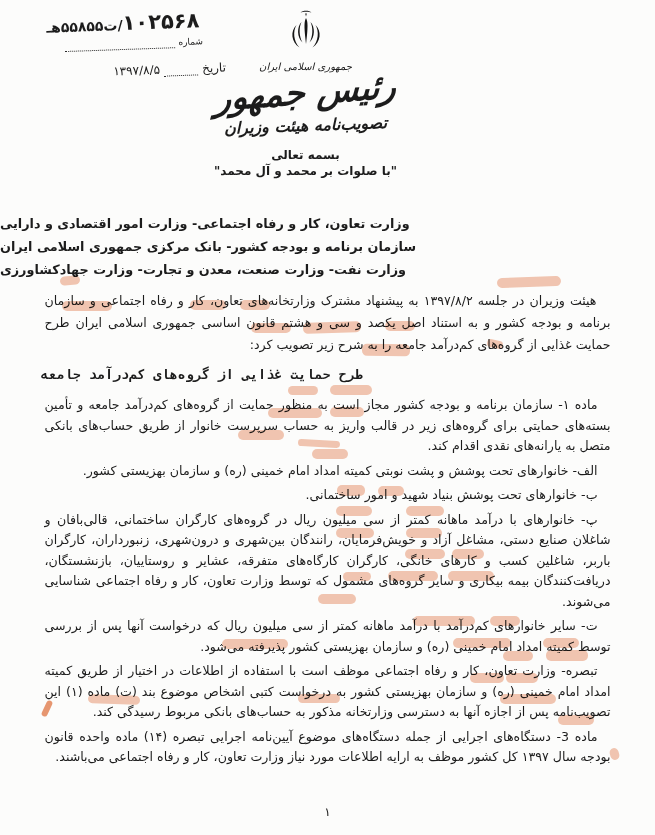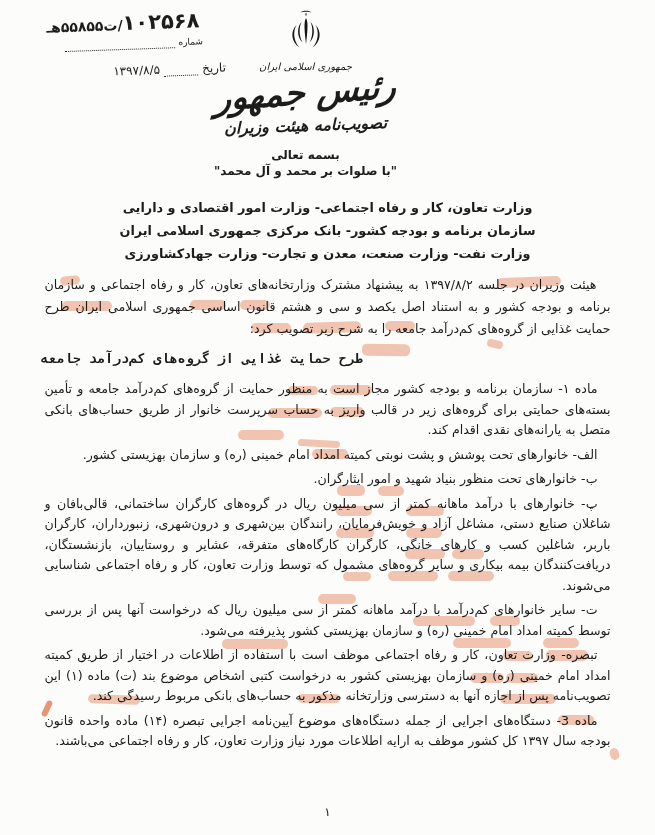--- a/index.html
+++ b/index.html
@@ -19,21 +19,21 @@
   .dotline.short{width:34px;}
   
   .hdr{text-align:center;padding-top:10px;transform:translateX(-22px);}
   .emblem{display:inline-block;}
   .country{font-size:10px;font-style:italic;letter-spacing:1px;margin-top:1px;}
   .office{font-size:34px;font-weight:bold;font-style:italic;line-height:40px;transform:rotate(-4deg) skewX(-6deg);}
   .doctype{font-size:16px;font-weight:bold;font-style:italic;line-height:24px;transform:rotate(-2deg);margin-top:2px;}
   .bism{font-size:12px;font-weight:bold;margin-top:9px;line-height:16px;}
   .salawat{font-size:12px;font-weight:bold;line-height:17px;}
   
-  .addr{direction:rtl;text-align:center;font-weight:bold;font-size:12.8px;line-height:23px;margin-top:16px;}
+  .addr{direction:rtl;text-align:left;font-weight:bold;font-size:12.8px;line-height:23px;margin-top:32px;}
   
   .bodycol{width:574px;margin:9px auto 0;direction:rtl;text-align:justify;font-size:12.6px;line-height:22px;}
   .bodycol p{margin:4px;}
   .intro{text-indent:14px;}
   .doct{text-align:left;font-weight:bold;font-size:13.4px;margin:9px 0 8px;font-family:Liberation Mono, monospace;}
   .items p{line-height:20.5px;text-indent:13px;}
   .lead{font-weight:normal;}
   .pagenum{position:absolute;left:0;right:0;bottom:16px;text-align:center;font-size:12px;}
   
   .mark{position:absolute;background:#e06c35;opacity:.38;border-radius:5px;mix-blend-mode:multiply;pointer-events:none;}
@@ -84,21 +84,21 @@
     <div>سازمان برنامه و بودجه کشور- بانک مرکزی جمهوری اسلامی ایران</div>
     <div>وزارت نفت- وزارت صنعت، معدن و تجارت- وزارت جهادکشاورزی</div>
   </div>
 
   <div class="bodycol">
     <p class="intro">هیئت وزیران در جلسه ۱۳۹۷/۸/۲ به پیشنهاد مشترک وزارتخانه‌های تعاون، کار و رفاه اجتماعی و سازمان برنامه و بودجه کشور و به استناد اصل یکصد و سی و هشتم قانون اساسی جمهوری اسلامی ایران طرح حمایت غذایی از گروه‌های کم‌درآمد جامعه را به شرح زیر تصویب کرد:</p>
     <div class="doct">طرح حمایت غذایی از گروه‌های کم‌درآمد جامعه</div>
     <div class="items">
       <p><span class="lead">ماده ۱-</span><span> سازمان برنامه و بودجه کشور مجاز است به منظور حمایت از گروه‌های کم‌درآمد جامعه و تأمین بسته‌های حمایتی برای گروه‌های زیر در قالب واریز به حساب سرپرست خانوار از طریق حساب‌های بانکی متصل به یارانه‌های نقدی اقدام کند.</span></p>
       <p><span class="lead">الف-</span><span> خانوارهای تحت پوشش و پشت نوبتی کمیته امداد امام خمینی (ره) و سازمان بهزیستی کشور.</span></p>
-      <p><span class="lead">ب-</span><span> خانوارهای تحت منظور بنیاد شهید و امور ایثارگران.</span></p>
+      <p><span class="lead">ب-</span><span> خانوارهای تحت پوشش بنیاد شهید و امور ساختمانی.</span></p>
       <p><span class="lead">پ-</span><span> خانوارهای با درآمد ماهانه کمتر از سی میلیون ریال در گروه‌های کارگران ساختمانی، قالی‌بافان و شاغلان صنایع دستی، مشاغل آزاد و خویش‌فرمایان، رانندگان بین‌شهری و درون‌شهری، زنبورداران، کارگران باربر، شاغلین کسب و کارهای خانگی، کارگران کارگاه‌های متفرقه، عشایر و روستاییان، بازنشستگان، دریافت‌کنندگان بیمه بیکاری و سایر گروه‌های مشمول که توسط وزارت تعاون، کار و رفاه اجتماعی شناسایی می‌شوند.</span></p>
       <p><span class="lead">ت-</span><span> سایر خانوارهای کم‌درآمد با درآمد ماهانه کمتر از سی میلیون ریال که درخواست آنها پس از بررسی توسط کمیته امداد امام خمینی (ره) و سازمان بهزیستی کشور پذیرفته می‌شود.</span></p>
       <p><span class="lead">تبصره-</span><span> وزارت تعاون، کار و رفاه اجتماعی موظف است با استفاده از اطلاعات در اختیار از طریق کمیته امداد امام خمینی (ره) و سازمان بهزیستی کشور به درخواست کتبی اشخاص موضوع بند (ت) ماده (۱) این تصویب‌نامه پس از اجازه آنها به دسترسی وزارتخانه مذکور به حساب‌های بانکی مربوط رسیدگی کند.</span></p>
       <p><span class="lead">ماده 3-</span><span> دستگاه‌های اجرایی از جمله دستگاه‌های موضوع آیین‌نامه اجرایی تبصره (۱۴) ماده واحده قانون بودجه سال ۱۳۹۷ کل کشور موظف به ارایه اطلاعات مورد نیاز وزارت تعاون، کار و رفاه اجتماعی می‌باشند.</span></p>
     </div>
   </div>
 
   <div class="pagenum">۱</div>
 <div class="mark" style="left: 60px; top: 276px; width: 20px; height: 9px; transform: rotate(-6deg); background: rgb(224, 108, 53);"></div>
     <div class="mark" style="left: 497px; top: 277px; width: 64px; height: 10px; transform: rotate(-2deg); background: rgb(224, 108, 53);"></div>

